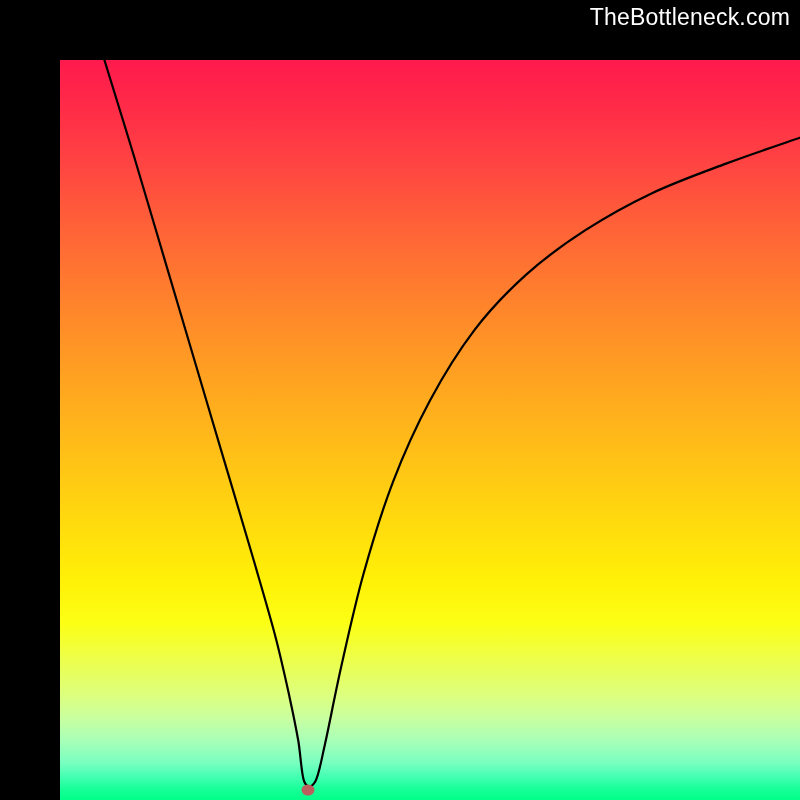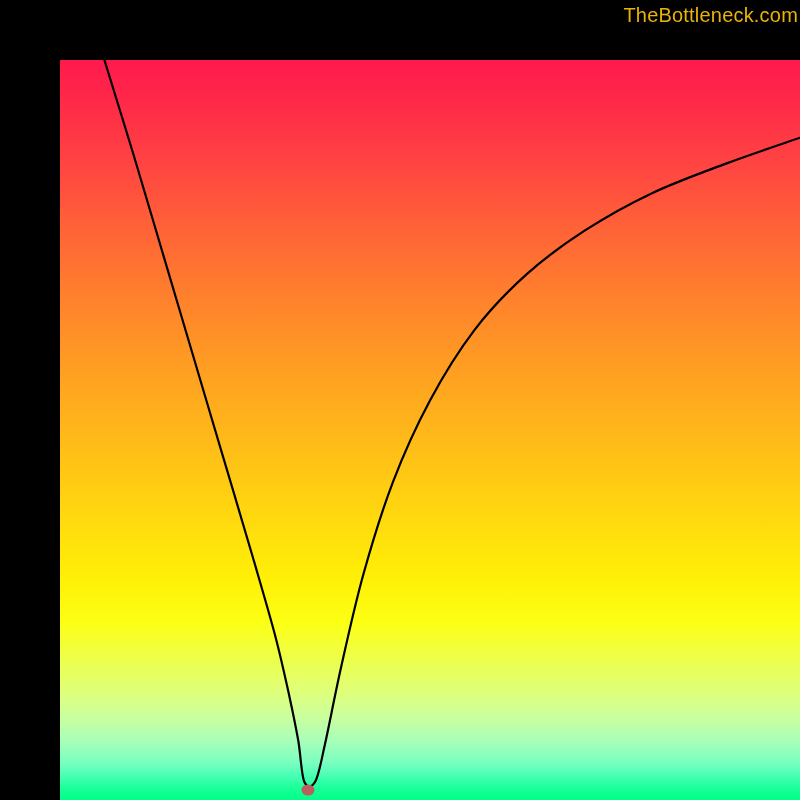--- a/index.html
+++ b/index.html
@@ -64,23 +64,23 @@
     position: absolute;
     width: 13px;
     height: 11px;
     border-radius: 50%;
     background: #bb5e5e;
     transform: translate(-50%, -50%);
   }
   .watermark {
     position: absolute;
     top: 4px;
-    right: 2px;
-    color: #eab308;
-    font-size: 20px;
+    right: 10px;
+    color: #ffffff;
+    font-size: 23px;
     letter-spacing: 0.2px;
     z-index: 10;
   }
 </style>
 </head>
 <body>
 
 <div class="watermark">TheBottleneck.com</div>
 
 <div class="frame">

